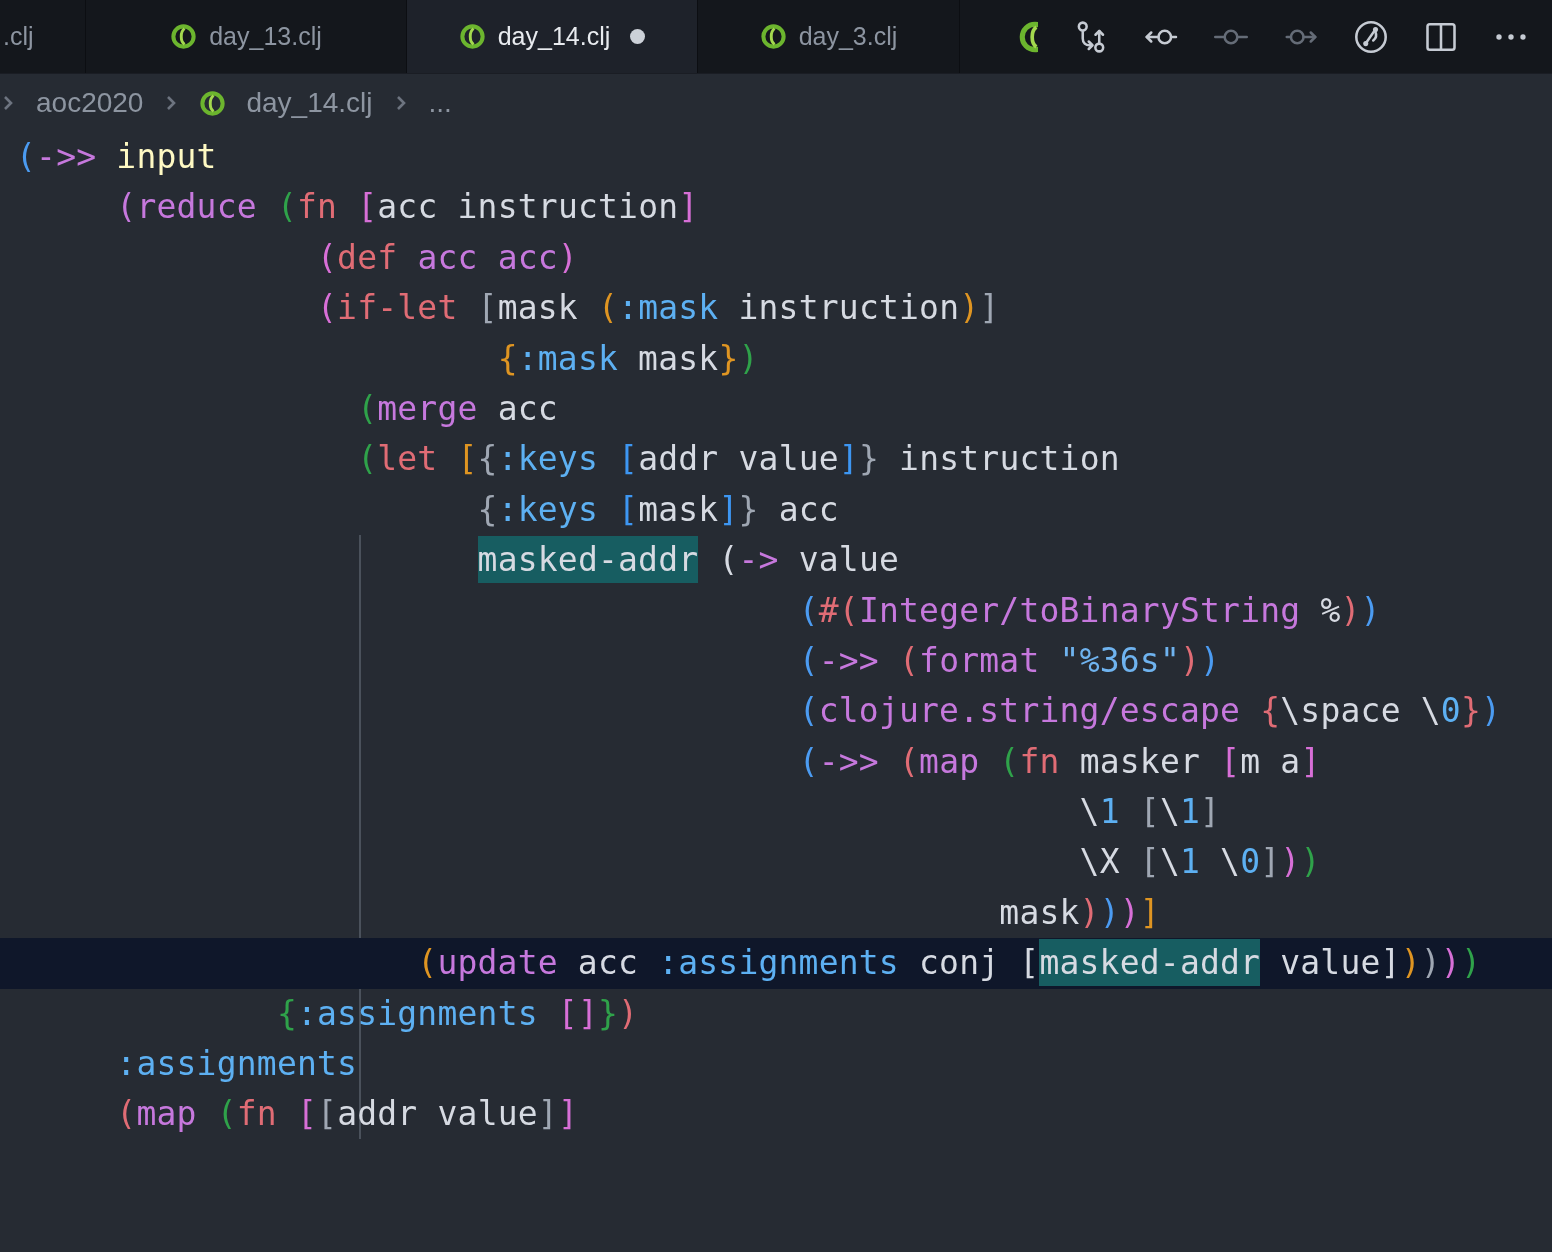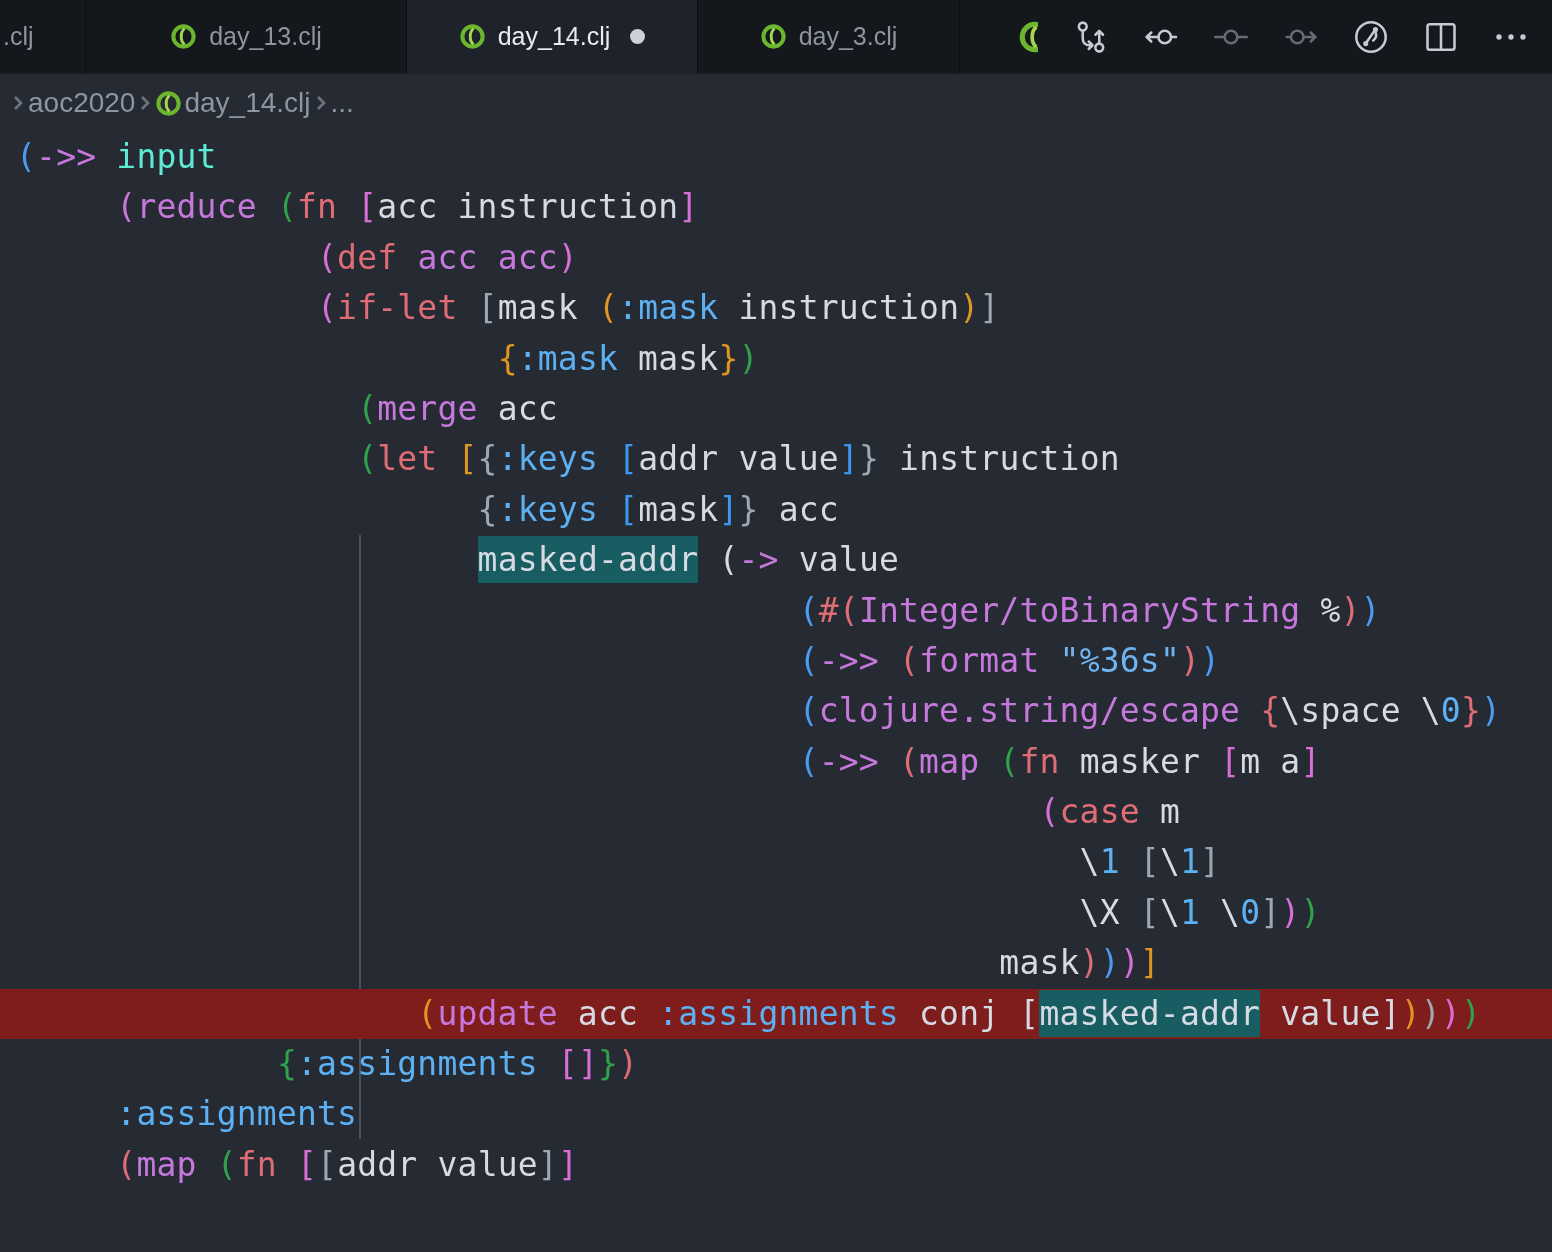--- a/index.html
+++ b/index.html
@@ -25,34 +25,34 @@
   .tbtn { width:70px; height:64px; display:flex; align-items:center; justify-content:center;
           cursor:pointer; border-radius:8px; }
   .tbtn svg { width:42px; height:42px; stroke:#c6cbd3; fill:none; stroke-width:1.7;
               stroke-linecap:round; stroke-linejoin:round; }
   .tbtn.dim svg { stroke:#656c77; }
   .tbtn .filldot { fill:#c6cbd3; stroke:none; }
   .partial-clj { width:20px; height:46px; overflow:hidden; position:relative; margin-right:18px; }
   .partial-clj svg { position:absolute; left:0; top:6px; width:34px; height:34px; }
 
   
-  .breadcrumbs { height:58px; display:flex; align-items:center; gap:2px;
-                 padding-left:10px; background:#262b33; color:#8d95a1; font-size:28px; }
+  .breadcrumbs { height:58px; display:flex; align-items:center; gap:20px;
+                 background:#262b33; color:#8d95a1; font-size:28px; }
   .crumb { cursor:pointer; }
   .chev { width:16px; height:24px; flex:0 0 auto; }
   .chev polyline { fill:none; stroke:#6d7480; stroke-width:2.6; }
   .breadcrumbs .cljicon { width:27px; height:27px; }
 
   
   .editor { position:relative; height:1120px; overflow:hidden;
             font-family:"DejaVu Sans Mono", monospace; font-size:33px;
             letter-spacing:0.2px; }
   .code { position:relative; z-index:1; }
   .line { height:50.4px; line-height:50.4px; white-space:pre; padding-left:16px; }
-  .line.current { background:#7f1d1d;padding-left:36px; }
+  .line.current { background:#0f172a;padding-left:36px; }
   .occ { background:#175d61; padding:4px 0; }
   .indent-guide { position:absolute; left:359px; top:403px; width:2px; height:604px;
                   background:#4a515b; z-index:0; }
 </style>
 </head>
 <body>
 
 <div class="tabbar">
   <div class="tabs" id="tabs">
       <div class="tab stub">
@@ -166,34 +166,33 @@
   <span class="crumb">day_14.clj</span>
   <svg class="chev" viewBox="0 0 16 24">
       <polyline points="5,6 11,12 5,18"></polyline>
     </svg>
   <span class="crumb">...</span>
 </div>
 
 <div class="editor">
   <div class="indent-guide"></div>
   <div class="code" id="code">
-      <div class="line"><span></span><span style="color: rgb(75, 155, 241);">(</span><span style="color: rgb(198, 120, 221);">-&gt;&gt;</span><span style="color: #5eead4;"> input</span></div>
+      <div class="line"><span></span><span style="color: rgb(75, 155, 241);">(</span><span style="color: rgb(198, 120, 221);">-&gt;&gt;</span><span style="color: #fef9c3;"> input</span></div>
       <div class="line"><span>     </span><span style="color: rgb(198, 120, 221);">(</span><span style="color: rgb(198, 120, 221);">reduce</span><span style="color: rgb(214, 218, 226);"> </span><span style="color: rgb(47, 162, 74);">(</span><span style="color: rgb(224, 108, 117);">fn</span><span style="color: rgb(214, 218, 226);"> </span><span style="color: rgb(215, 111, 215);">[</span><span style="color: rgb(214, 218, 226);">acc instruction</span><span style="color: rgb(215, 111, 215);">]</span></div>
       <div class="line"><span>               </span><span style="color: rgb(215, 111, 215);">(</span><span style="color: rgb(224, 108, 117);">def</span><span style="color: rgb(214, 218, 226);"> </span><span style="color: rgb(198, 120, 221);">acc acc</span><span style="color: rgb(215, 111, 215);">)</span></div>
       <div class="line"><span>               </span><span style="color: rgb(215, 111, 215);">(</span><span style="color: rgb(224, 108, 117);">if-let</span><span style="color: rgb(214, 218, 226);"> </span><span style="color: rgb(159, 167, 179);">[</span><span style="color: rgb(214, 218, 226);">mask </span><span style="color: rgb(223, 149, 34);">(</span><span style="color: rgb(93, 176, 242);">:mask</span><span style="color: rgb(214, 218, 226);"> instruction</span><span style="color: rgb(223, 149, 34);">)</span><span style="color: rgb(159, 167, 179);">]</span></div>
       <div class="line"><span>                        </span><span style="color: rgb(223, 149, 34);">{</span><span style="color: rgb(93, 176, 242);">:mask</span><span style="color: rgb(214, 218, 226);"> mask</span><span style="color: rgb(223, 149, 34);">}</span><span style="color: rgb(47, 162, 74);">)</span></div>
       <div class="line"><span>                 </span><span style="color: rgb(47, 162, 74);">(</span><span style="color: rgb(198, 120, 221);">merge</span><span style="color: rgb(214, 218, 226);"> acc</span></div>
       <div class="line"><span>                 </span><span style="color: rgb(47, 162, 74);">(</span><span style="color: rgb(224, 108, 117);">let</span><span style="color: rgb(214, 218, 226);"> </span><span style="color: rgb(223, 149, 34);">[</span><span style="color: rgb(159, 167, 179);">{</span><span style="color: rgb(93, 176, 242);">:keys</span><span style="color: rgb(214, 218, 226);"> </span><span style="color: rgb(61, 150, 242);">[</span><span style="color: rgb(214, 218, 226);">addr value</span><span style="color: rgb(61, 150, 242);">]</span><span style="color: rgb(159, 167, 179);">}</span><span style="color: rgb(214, 218, 226);"> instruction</span></div>
       <div class="line"><span>                       </span><span style="color: rgb(159, 167, 179);">{</span><span style="color: rgb(93, 176, 242);">:keys</span><span style="color: rgb(214, 218, 226);"> </span><span style="color: rgb(61, 150, 242);">[</span><span style="color: rgb(214, 218, 226);">mask</span><span style="color: rgb(61, 150, 242);">]</span><span style="color: rgb(159, 167, 179);">}</span><span style="color: rgb(214, 218, 226);"> acc</span></div>
       <div class="line"><span>                       </span><span class="occ" style="color: rgb(214, 218, 226);">masked-addr</span><span style="color: rgb(214, 218, 226);"> </span><span style="color: rgb(214, 218, 226);">(</span><span style="color: rgb(198, 120, 221);">-&gt;</span><span style="color: rgb(214, 218, 226);"> value</span></div>
       <div class="line"><span>                                       </span><span style="color: rgb(75, 155, 241);">(</span><span style="color: rgb(224, 108, 117);">#</span><span style="color: rgb(224, 108, 117);">(</span><span style="color: rgb(198, 120, 221);">Integer/toBinaryString</span><span style="color: rgb(214, 218, 226);"> %</span><span style="color: rgb(224, 108, 117);">)</span><span style="color: rgb(75, 155, 241);">)</span></div>
       <div class="line"><span>                                       </span><span style="color: rgb(75, 155, 241);">(</span><span style="color: rgb(198, 120, 221);">-&gt;&gt;</span><span style="color: rgb(214, 218, 226);"> </span><span style="color: rgb(224, 108, 117);">(</span><span style="color: rgb(198, 120, 221);">format</span><span style="color: rgb(214, 218, 226);"> </span><span style="color: rgb(111, 179, 239);">"%36s"</span><span style="color: rgb(224, 108, 117);">)</span><span style="color: rgb(75, 155, 241);">)</span></div>
       <div class="line"><span>                                       </span><span style="color: rgb(75, 155, 241);">(</span><span style="color: rgb(198, 120, 221);">clojure.string/escape</span><span style="color: rgb(214, 218, 226);"> </span><span style="color: rgb(224, 108, 117);">{</span><span style="color: rgb(214, 218, 226);">\space</span><span style="color: rgb(214, 218, 226);"> \</span><span style="color: rgb(93, 176, 242);">0</span><span style="color: rgb(224, 108, 117);">}</span><span style="color: rgb(75, 155, 241);">)</span></div>
       <div class="line"><span>                                       </span><span style="color: rgb(75, 155, 241);">(</span><span style="color: rgb(198, 120, 221);">-&gt;&gt;</span><span style="color: rgb(214, 218, 226);"> </span><span style="color: rgb(224, 108, 117);">(</span><span style="color: rgb(198, 120, 221);">map</span><span style="color: rgb(214, 218, 226);"> </span><span style="color: rgb(47, 162, 74);">(</span><span style="color: rgb(224, 108, 117);">fn</span><span style="color: rgb(214, 218, 226);"> masker </span><span style="color: rgb(215, 111, 215);">[</span><span style="color: rgb(214, 218, 226);">m a</span><span style="color: rgb(215, 111, 215);">]</span></div>
-      <div class="line"><span>                                                   </span><span style="color: rgb(215, 111, 215);">(</span><span style="color: rgb(224, 108, 117);">case</span><span style="color: rgb(214, 218, 226);"> m</span></div>
       <div class="line"><span>                                                     </span><span style="color: rgb(214, 218, 226);">\</span><span style="color: rgb(93, 176, 242);">1</span><span style="color: rgb(214, 218, 226);"> </span><span style="color: rgb(159, 167, 179);">[</span><span style="color: rgb(214, 218, 226);">\</span><span style="color: rgb(93, 176, 242);">1</span><span style="color: rgb(159, 167, 179);">]</span></div>
       <div class="line"><span>                                                     </span><span style="color: rgb(214, 218, 226);">\X </span><span style="color: rgb(159, 167, 179);">[</span><span style="color: rgb(214, 218, 226);">\</span><span style="color: rgb(93, 176, 242);">1</span><span style="color: rgb(214, 218, 226);"> \</span><span style="color: rgb(93, 176, 242);">0</span><span style="color: rgb(159, 167, 179);">]</span><span style="color: rgb(215, 111, 215);">)</span><span style="color: rgb(47, 162, 74);">)</span></div>
       <div class="line"><span>                                                 </span><span style="color: rgb(214, 218, 226);">mask</span><span style="color: rgb(224, 108, 117);">)</span><span style="color: rgb(75, 155, 241);">)</span><span style="color: rgb(215, 111, 215);">)</span><span style="color: rgb(223, 149, 34);">]</span></div>
       <div class="line current"><span>                   </span><span style="color: rgb(223, 149, 34);">(</span><span style="color: rgb(198, 120, 221);">update</span><span style="color: rgb(214, 218, 226);"> acc </span><span style="color: rgb(93, 176, 242);">:assignments</span><span style="color: rgb(214, 218, 226);"> conj </span><span style="color: rgb(214, 218, 226);">[</span><span class="occ" style="color: rgb(214, 218, 226);">masked-addr</span><span style="color: rgb(214, 218, 226);"> value</span><span style="color: rgb(214, 218, 226);">]</span><span style="color: rgb(223, 149, 34);">)</span><span style="color: rgb(159, 167, 179);">)</span><span style="color: rgb(215, 111, 215);">)</span><span style="color: rgb(47, 162, 74);">)</span></div>
       <div class="line"><span>             </span><span style="color: rgb(47, 162, 74);">{</span><span style="color: rgb(93, 176, 242);">:assignments</span><span style="color: rgb(214, 218, 226);"> </span><span style="color: rgb(215, 111, 215);">[</span><span style="color: rgb(215, 111, 215);">]</span><span style="color: rgb(47, 162, 74);">}</span><span style="color: rgb(224, 108, 117);">)</span></div>
       <div class="line"><span>     </span><span style="color: rgb(93, 176, 242);">:assignments</span></div>
       <div class="line"><span>     </span><span style="color: rgb(224, 108, 117);">(</span><span style="color: rgb(198, 120, 221);">map</span><span style="color: rgb(214, 218, 226);"> </span><span style="color: rgb(47, 162, 74);">(</span><span style="color: rgb(224, 108, 117);">fn</span><span style="color: rgb(214, 218, 226);"> </span><span style="color: rgb(215, 111, 215);">[</span><span style="color: rgb(159, 167, 179);">[</span><span style="color: rgb(214, 218, 226);">addr value</span><span style="color: rgb(159, 167, 179);">]</span><span style="color: rgb(215, 111, 215);">]</span></div>
     </div>
 </div>
 

